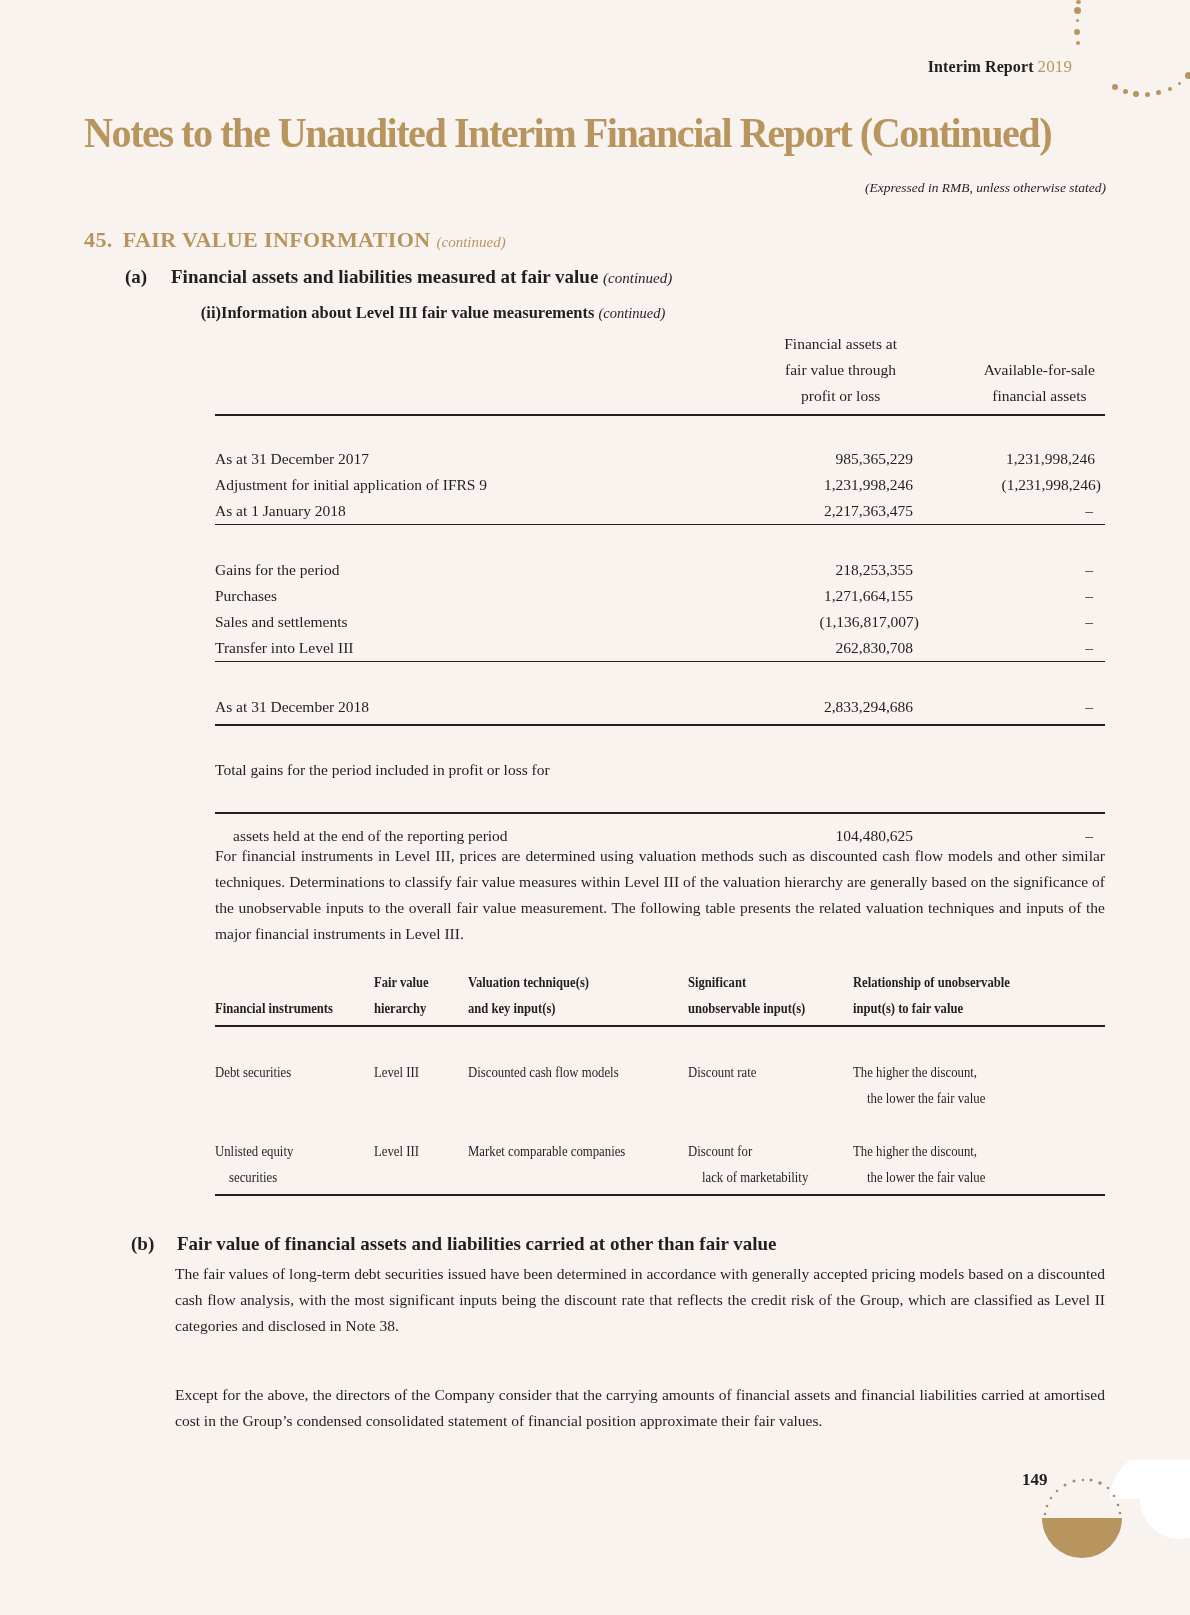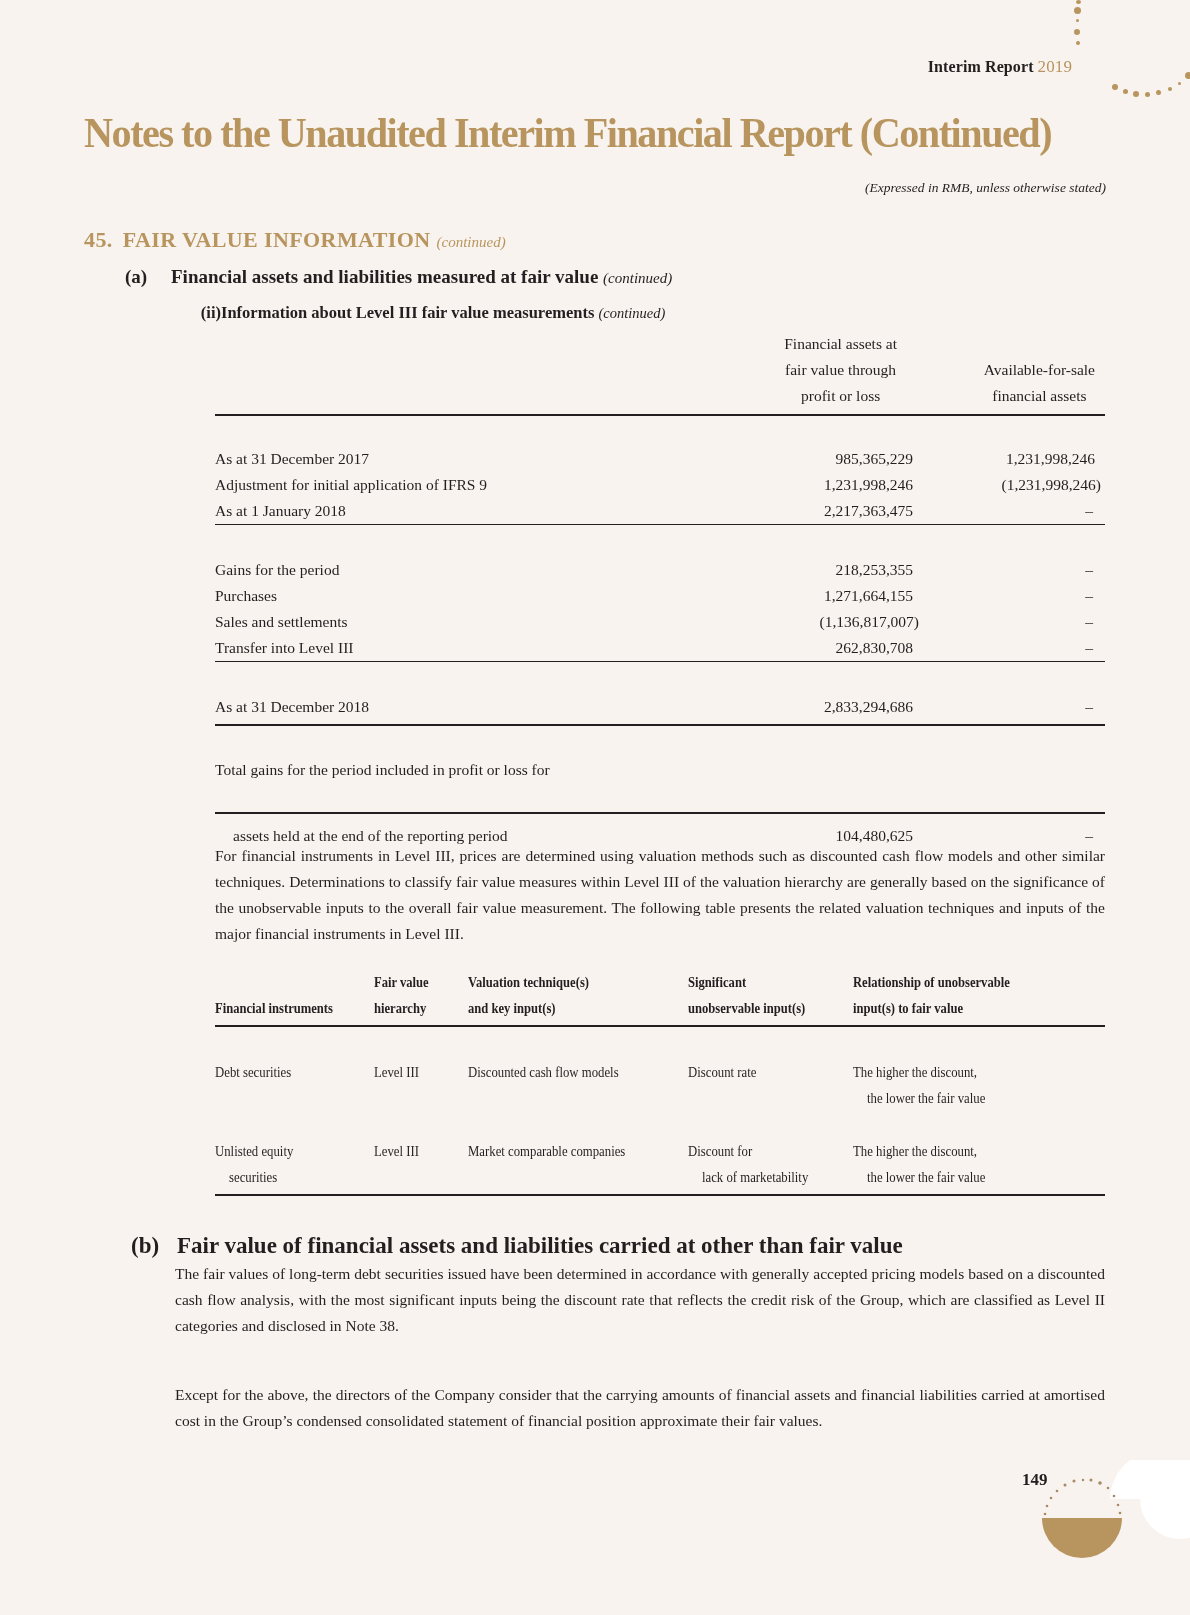--- a/index.html
+++ b/index.html
@@ -42,21 +42,21 @@
     .row .v1 { position: absolute; right: 192px; text-align: left; }
     .row .v2 { position: absolute; right: 10px; text-align: right; }
     .row .v2.dash { right: 12px; }
     .row .v1.paren { right: 186px; }
     .row .v2.paren { right: 4px; }
 
     .para { left: 215px; width: 890px; font-size: 15.5px; line-height: 26px; text-align: justify; }
     .t2-hd { position: absolute; font-weight: bold; line-height: 26px; font-size: 14px; transform: scaleX(0.9); transform-origin: left top; white-space: nowrap; }
     .t2-cell { position: absolute; line-height: 26px; font-size: 14.5px; white-space: nowrap; transform: scaleX(0.88); transform-origin: left top; }
 
-    .subB { top: 1233px; left: 131px; font-size: 23px; font-weight: bold; }
+    .subB { top: 1233px; left: 131px; font-size: 19px; font-weight: bold; }
     .subB .lbl { display: inline-block; width: 46px; }
 
     .paraB { left: 175px; width: 930px; font-size: 15.5px; line-height: 26px; text-align: justify; }
 
     .page-num { top: 1470px; left: 1022px; font-size: 17px; font-weight: bold; }
 
     .dot { position: absolute; border-radius: 50%; background: #b8955e; }
   </style>
 </head>
 <body>

